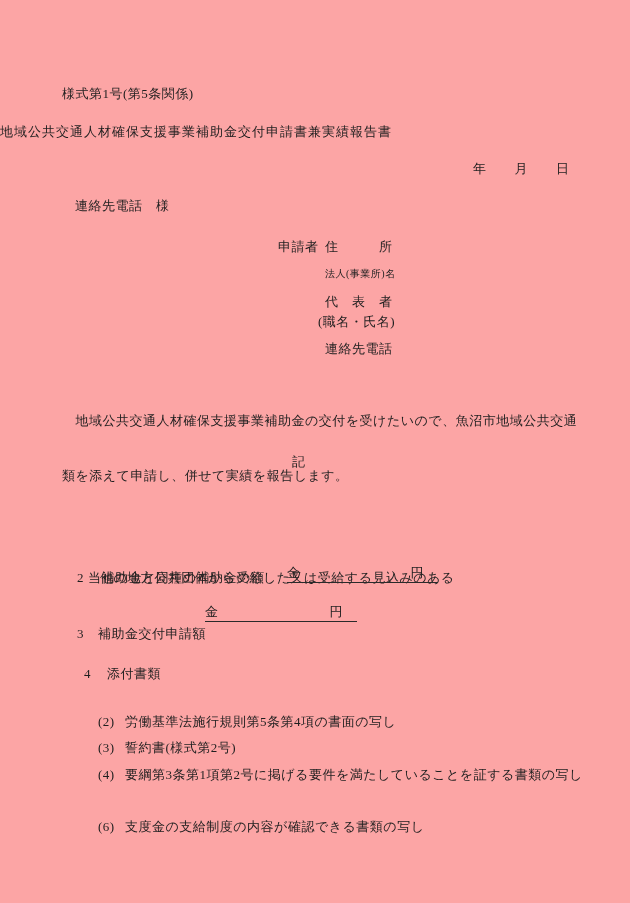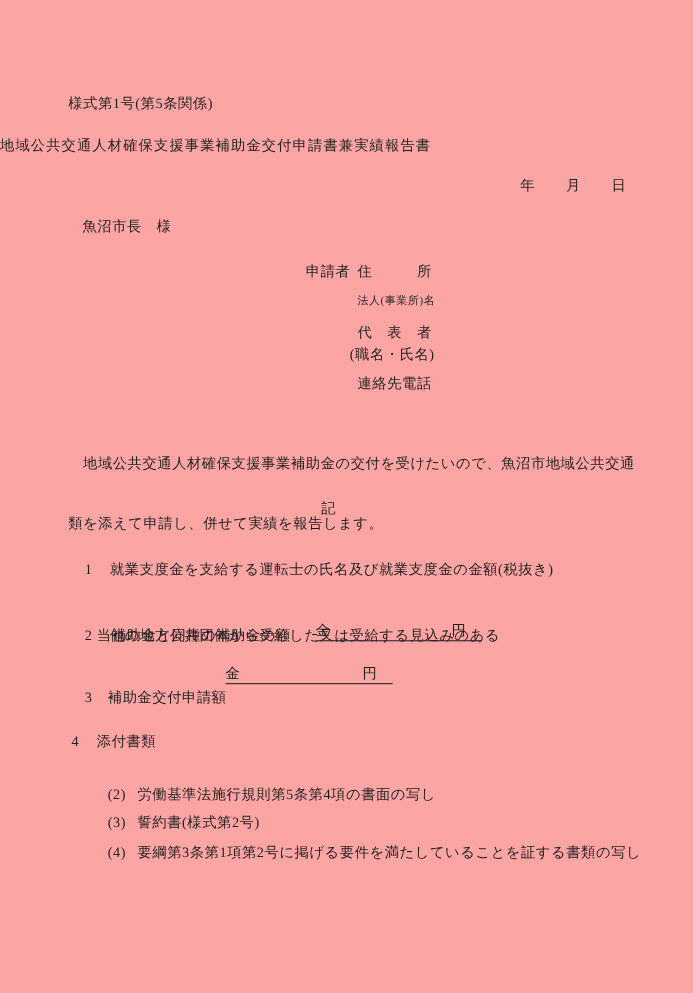--- a/index.html
+++ b/index.html
@@ -44,64 +44,64 @@
   <div class="abs" style="left:62px; top:85px;">様式第1号(第5条関係)</div>
 
   <div class="abs title">地域公共交通人材確保支援事業補助金交付申請書兼実績報告書</div>
 
   <div class="abs date-line">
     <span>年</span>
     <span>月</span>
     <span>日</span>
   </div>
 
-  <div class="abs" style="left:75px; top:197px;">魚沼市長　様</div>
+  <div class="abs" style="left:75px; top:197px;">連絡先電話　様</div>
 
   <div class="abs" style="left:278px; top:238px;">申請者</div>
   <div class="abs" style="left:325px; top:238px;">住　　　所</div>
   <div class="abs small" style="left:325px; top:267px;">法人(事業所)名</div>
   <div class="abs" style="left:325px; top:293px;">代　表　者</div>
   <div class="abs" style="left:318px; top:313px;text-align:right;">(職名・氏名)</div>
   <div class="abs" style="left:325px; top:340px;">連絡先電話</div>
 
   <div class="abs para">
     <div class="pline just">　地域公共交通人材確保支援事業補助金の交付を受けたいので、魚沼市地域公共交通</div>
     <div class="pline">類を添えて申請し、併せて実績を報告します。</div>
   </div>
 
   <div class="abs" style="left:292px; top:453px;">記</div>
 
-  <div class="abs" style="left:62px; top:491px;">
-    <span class="num">1</span><span>就業支度金を支給する運転士の氏名及び就業支度金の金額(税抜き)</span>
-  </div>
 
   <div class="abs" style="left:62px; top:551px;">
     <span class="num">2</span><span>他の地方公共団体から受給した又は受給する見込みのある</span>
   </div>
   <div class="abs" style="left:88px; top:569px;">当補助金と同種の補助金の額</div>
   <div class="amount-field" style="left:287px; top:566px; width:151px;">
     <span>金</span>
     <span>円</span>
   </div>
 
   <div class="abs" style="left:62px; top:607px;">
     <span class="num3">3</span><span>補助金交付申請額</span>
   </div>
   <div class="amount-field" style="left:205px; top:605px; width:152px;">
     <span>金</span>
     <span>円</span>
   </div>
 
-  <div class="abs" style="left:50px; top:647px;">
+  <div class="abs" style="left:69px; top:647px;">
     <span class="num">4</span><span>添付書類</span>
   </div>
 
   <div class="abs" style="left:83px; top:695px;">
     <span class="sub-num">(2)</span><span>労働基準法施行規則第5条第4項の書面の写し</span>
   </div>
   <div class="abs" style="left:83px; top:721px;">
     <span class="sub-num">(3)</span><span>誓約書(様式第2号)</span>
   </div>
   <div class="abs" style="left:83px; top:748px;">
     <span class="sub-num">(4)</span><span>要綱第3条第1項第2号に掲げる要件を満たしていることを証する書類の写し</span>
   </div>
+  <div class="abs" style="left:83px; top:800px;">
+    <span class="sub-num">(6)</span><span>支度金の支給制度の内容が確認できる書類の写し</span>
+  </div>
 
 </div>
 
 </body></html>

